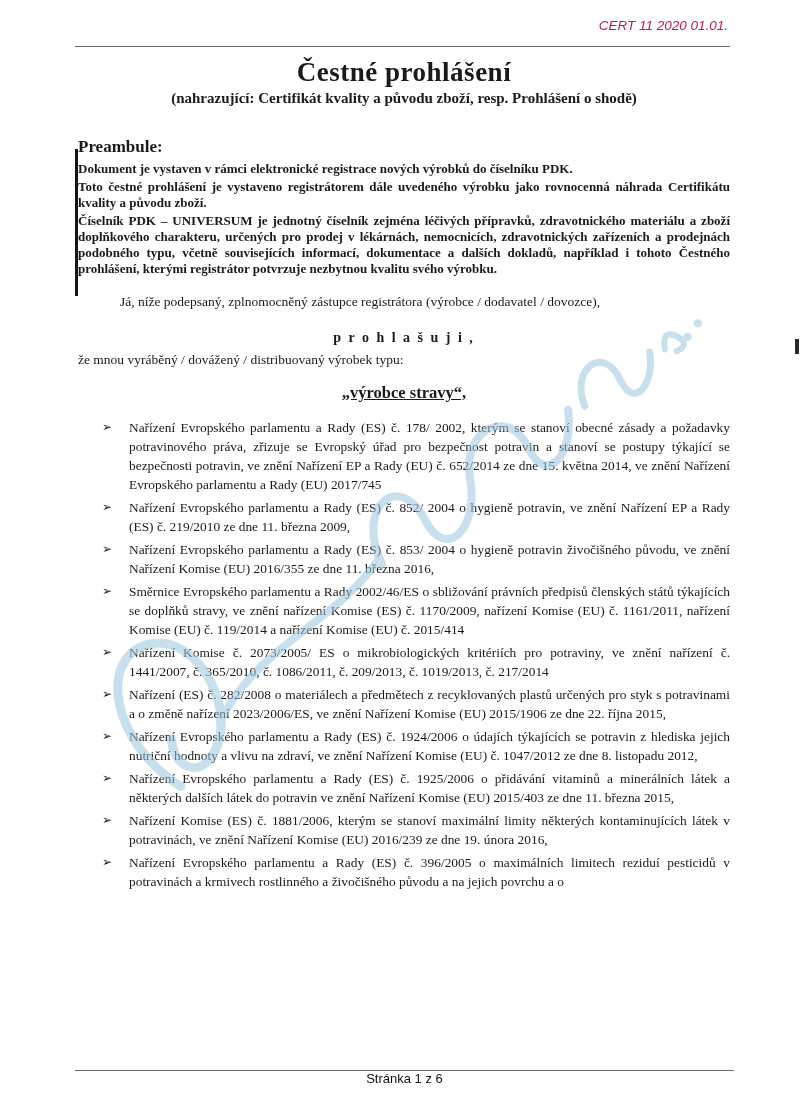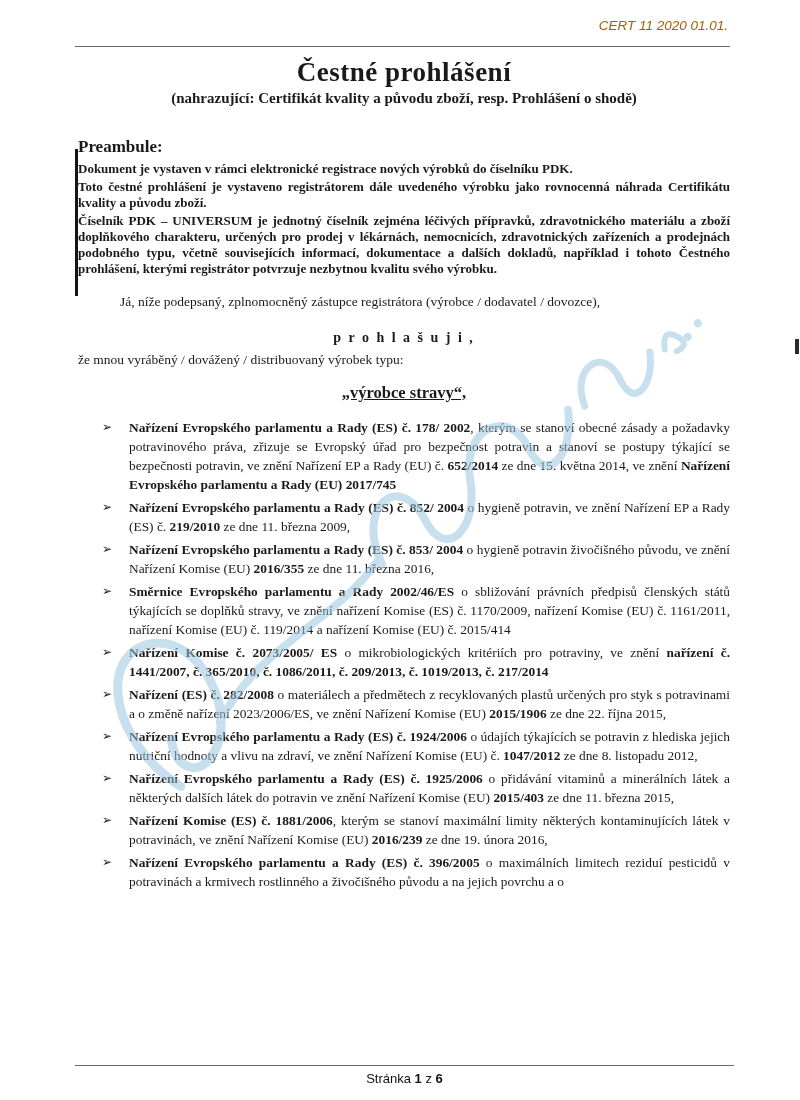--- a/index.html
+++ b/index.html
@@ -16,21 +16,21 @@
     box-sizing: border-box;
     padding: 18px 70px 0 78px;
     color: #1a1a1a;
   }
   
   .doc-code {
     text-align: right;
     font-family: "Liberation Sans", sans-serif;
     font-style: italic;
     font-size: 13.5px;
-    color: #a16207;
+    color: #be185d;
     padding-right: 2px;
   }
   .top-rule {
     border: none;
     border-top: 1.5px solid #6b6b6b;
     margin: 13px 0 10px -3px;
   }
   .title {
     text-align: center;
     font-size: 27px;
@@ -98,31 +98,30 @@
     line-height: 19px;
     text-align: justify;
     margin-bottom: 4px;
   }
   .req-list .bullet {
     position: absolute;
     left: 0; top: 0;
     font-size: 12px;
     font-family: "DejaVu Sans", sans-serif;
   }
-  .b { font-weight: bold; }
+  .b { font-weight: normal; }
   
   .page-footer {
     position: absolute;
     left: 75px; right: 66px;
     bottom: 14px;
     border-top: 1.5px solid #6b6b6b;
     text-align: center;
     font-family: "Liberation Sans", sans-serif;
     font-size: 13px;
-    padding-top: 5px;
     color: #111;
   }
   
   .watermark {
     position: absolute;
     left: 45px; top: 425px;
     width: 740px; height: 240px;
     transform: rotate(-33deg);
     opacity: .55;
     pointer-events: none;

